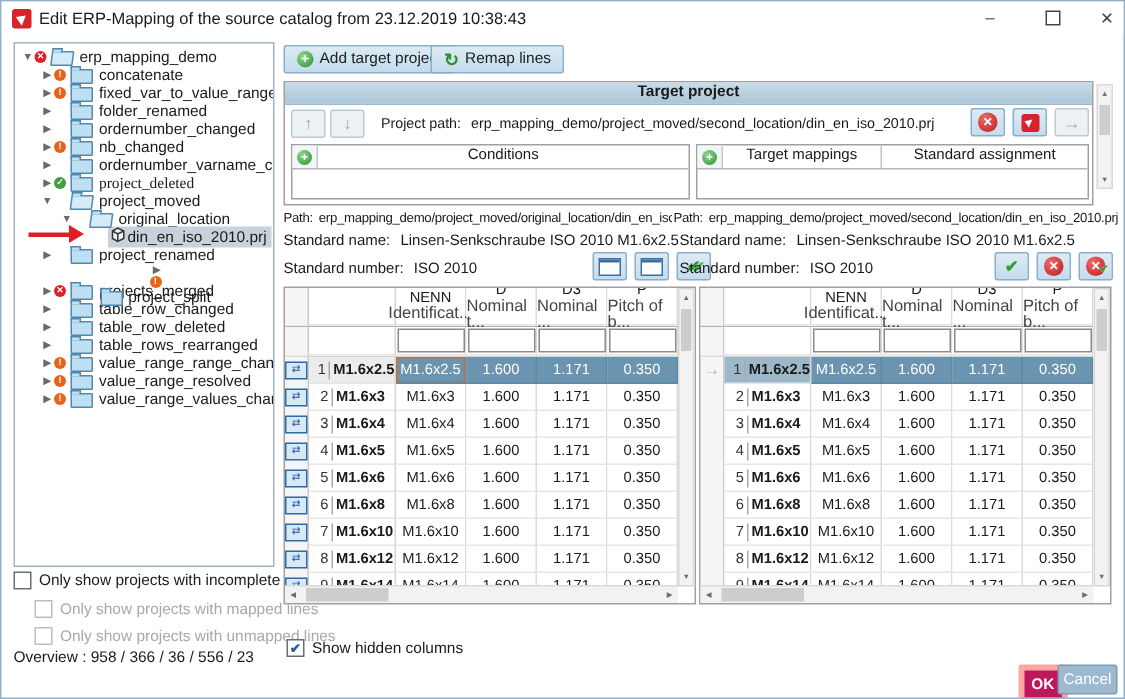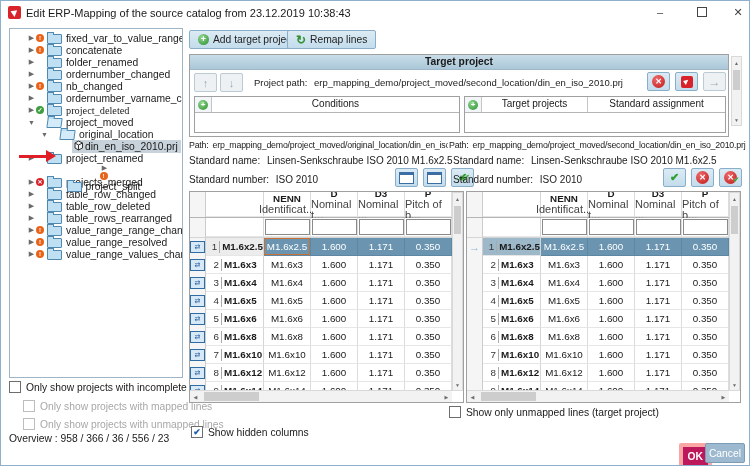--- a/index.html
+++ b/index.html
@@ -80,21 +80,21 @@
   .ptable{position:absolute;top:190px;width:275px;height:212px;border:1px solid #a0a0a0;box-sizing:border-box;background:#fff;}
   .tinner{position:absolute;left:0;top:0;right:11px;bottom:11px;overflow:hidden;}
   .thead{height:26px;display:flex;border-bottom:1px solid #b5b5b5;box-sizing:border-box;}
   .tfilter{height:20px;display:flex;border-bottom:1px solid #d5d5d5;box-sizing:border-box;background:#fbfbfb;}
   .tbody{overflow:hidden;height:153px;}
   .trow{display:flex;height:18px;box-sizing:border-box;}
   .g{width:16px;flex:0 0 auto;border-right:1px solid #ccc;background:#f5f5f5;display:flex;align-items:center;justify-content:center;box-sizing:border-box;}
   .rh{width:58px;flex:0 0 auto;border-right:1px solid #d5d5d5;border-bottom:1px solid #e6e6e6;display:flex;align-items:center;font-size:9.8px;box-sizing:border-box;background:#fff;}
   .dc{width:47px;flex:0 0 auto;border-right:1px solid #dcdcdc;border-bottom:1px solid #e6e6e6;display:flex;align-items:center;justify-content:center;font-size:9.8px;box-sizing:border-box;background:#fff;}
   .hcol{flex-direction:column;justify-content:center;line-height:11px;background:#fff;}
-  .hcol .t1{font-weight:bold;font-size:9.8px;}
+  .hcol .t1{font-weight:normal;font-size:9.8px;}
   .hcol .t2{font-size:11px;color:#444;}
   .rh .rnum{width:13px;text-align:right;margin-right:2px;color:#333;}
   .rh .rsep{width:1px;height:12px;background:#aaa;margin-right:2px;}
   .rh .rname{font-weight:bold;}
   .trow.sel .dc{background:#6a94b0;color:#fff;border-color:#5d87a3;}
   .trow.sel .rh{background:#ececec;}
   .trow.sel.selhdr .rh{background:#9db8c9;}
   .trow.sel .dc.focus{box-shadow:inset 0 0 0 1px #c87137;}
   .finput{width:39px;height:12px;border:1px solid #8a8a8a;background:#fff;margin:auto;display:block;}
   .mapico{width:13px;height:10px;border:1px solid #2e6da4;background:#d7e9f7;font-size:7px;line-height:9px;text-align:center;color:#1e5799;}
@@ -112,34 +112,42 @@
     <span class="title-icon"></span>
     <span id="title-text">Edit ERP-Mapping of the source catalog from 23.12.2019 10:38:43</span>
   </div>
   <span class="win-ctl" style="left:650px;">–</span>
   <span class="win-ctl" style="left:692px;">
       <span class="max-box"></span>
     </span>
   <span class="win-ctl" style="left:728px;">✕</span>
 
   <div id="tree-box">
+      <div class="tree-row" style="padding-left: 4px;">
+        <span class="chev">▼</span>
+        <span class="badge error">✕</span>
+        <span class="sel-wrap">
+          <span class="fold open"></span>
+          <span class="tree-label">erp_mapping_demo</span>
+        </span>
+      </div>
       <div class="tree-row" style="padding-left: 17px;">
         <span class="chev">▶</span>
         <span class="badge warn">!</span>
         <span class="sel-wrap">
           <span class="fold"></span>
+          <span class="tree-label">concatenate</span>
+        </span>
+      </div>
+      <div class="tree-row" style="padding-left: 17px;">
+        <span class="chev">▶</span>
+        <span class="badge warn">!</span>
+        <span class="sel-wrap">
+          <span class="fold"></span>
           <span class="tree-label">fixed_var_to_value_range</span>
-        </span>
-      </div>
-      <div class="tree-row" style="padding-left: 17px;">
-        <span class="chev">▶</span>
-        <span class="badge warn">!</span>
-        <span class="sel-wrap">
-          <span class="fold"></span>
-          <span class="tree-label">concatenate</span>
         </span>
       </div>
       <div class="tree-row" style="padding-left: 17px;">
         <span class="chev">▶</span>
         <span class="badge none"></span>
         <span class="sel-wrap">
           <span class="fold"></span>
           <span class="tree-label">folder_renamed</span>
         </span>
       </div>
@@ -332,21 +340,21 @@
             <span class="gplus" style="width:10px;height:10px;line-height:10px;font-size:8px;">+</span>
           </div>
         <div class="subtitle-cell">Conditions</div>
       </div>
     </div>
     <div class="subtable" style="left:274px;width:262px;">
       <div class="subhead">
         <div class="subgutter">
             <span class="gplus" style="width:10px;height:10px;line-height:10px;font-size:8px;">+</span>
           </div>
-        <div class="subtitle-cell" style="flex:0 0 105px;">Target projects</div>
+        <div class="subtitle-cell" style="flex:0 0 105px;">Target mappings</div>
         <div class="subtitle-cell b">Standard assignment</div>
       </div>
     </div>
   </div>
 
   <div class="vscroll" style="left:730px;top:55px;height:70px;">
     <div class="sarr">▲</div>
     <div class="thumb" style="top:13px;height:20px;"></div>
     <div class="sarr" style="position:absolute;bottom:0;left:0;right:0;">▼</div>
   </div>
@@ -731,20 +739,16 @@
         <div class="sarr">◀</div>
         <div class="thumb"></div>
         <div class="sarr" style="position: absolute; right: 0px;">▶</div>
       </div>
     </div>
 
   <div class="cb-row" style="left:190px;top:425px;">
     <span class="cb">✔</span>
     <span class="lbl">Show hidden columns</span>
   </div>
-  <div class="cb-row" style="left:448px;top:405px;">
-    <span class="cb"></span>
-    <span class="lbl">Show only unmapped lines (target project)</span>
-  </div>
 
   <div id="ok-btn">OK</div>
   <div id="cancel-btn">Cancel</div>
 </div>
 
 </body></html>

